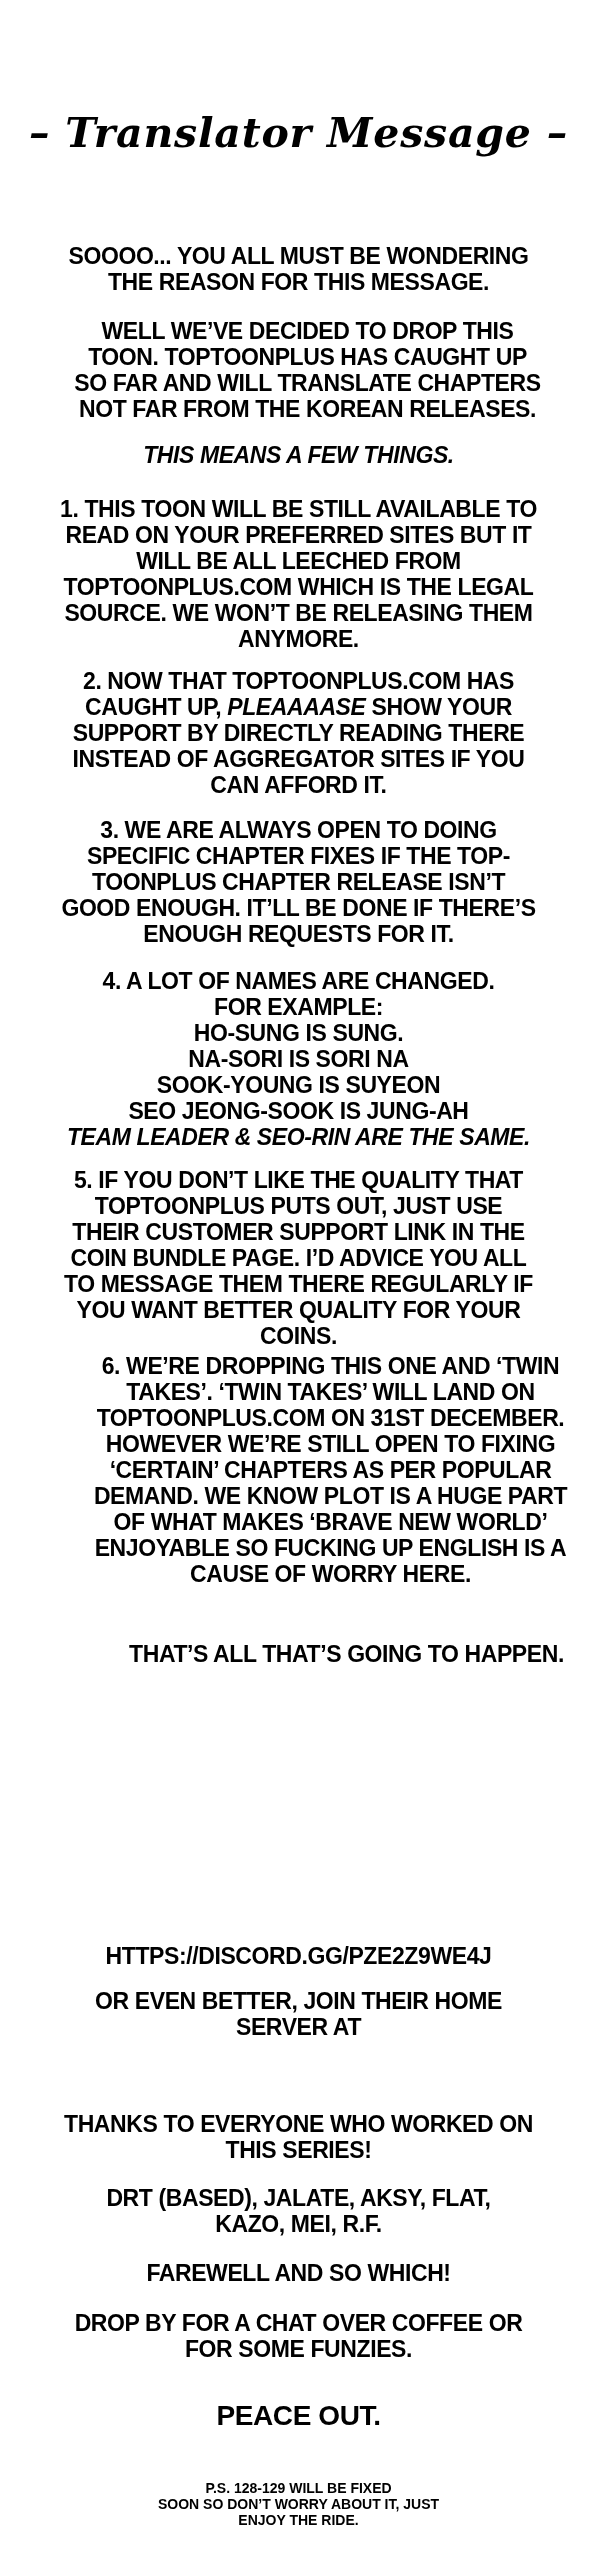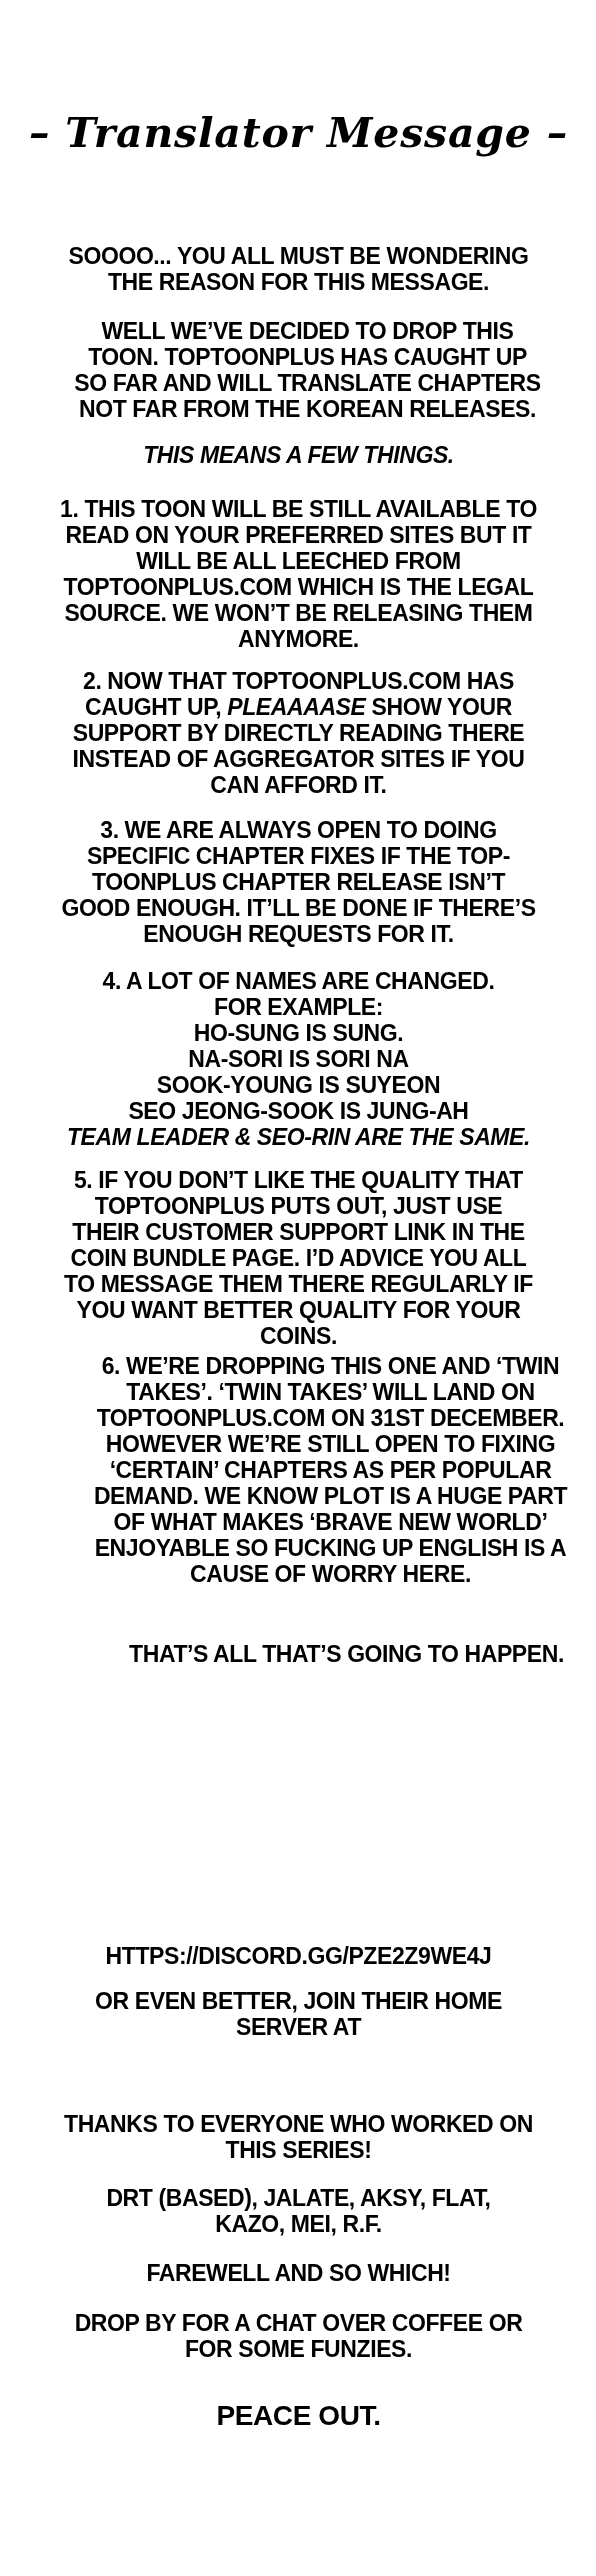--- a/index.html
+++ b/index.html
@@ -133,15 +133,18 @@
   <div class="block t-credits">DRT (BASED), JALATE, AKSY, FLAT,
 KAZO, MEI, R.F.</div>
 
   <div class="block t-farewell">FAREWELL AND SO WHICH!</div>
 
   <div class="block t-chat">DROP BY FOR A CHAT OVER COFFEE OR
 FOR SOME FUNZIES.</div>
 
   <div class="block t-peace">PEACE OUT.</div>
 
+  <div class="block t-ps">P.S. 128-129 WILL BE FIXED
+SOON SO DON’T WORRY ABOUT IT, JUST
+ENJOY THE RIDE.</div>
 
 </div>
 
 
 </body></html>

